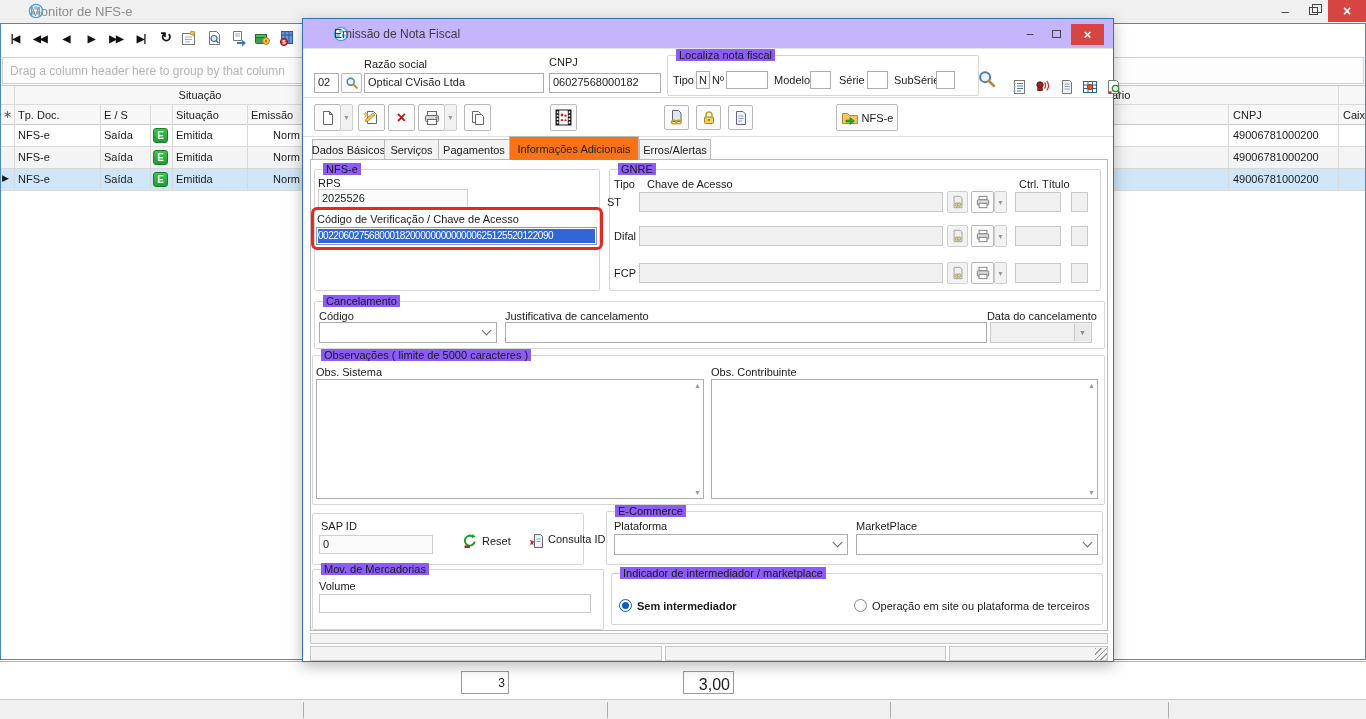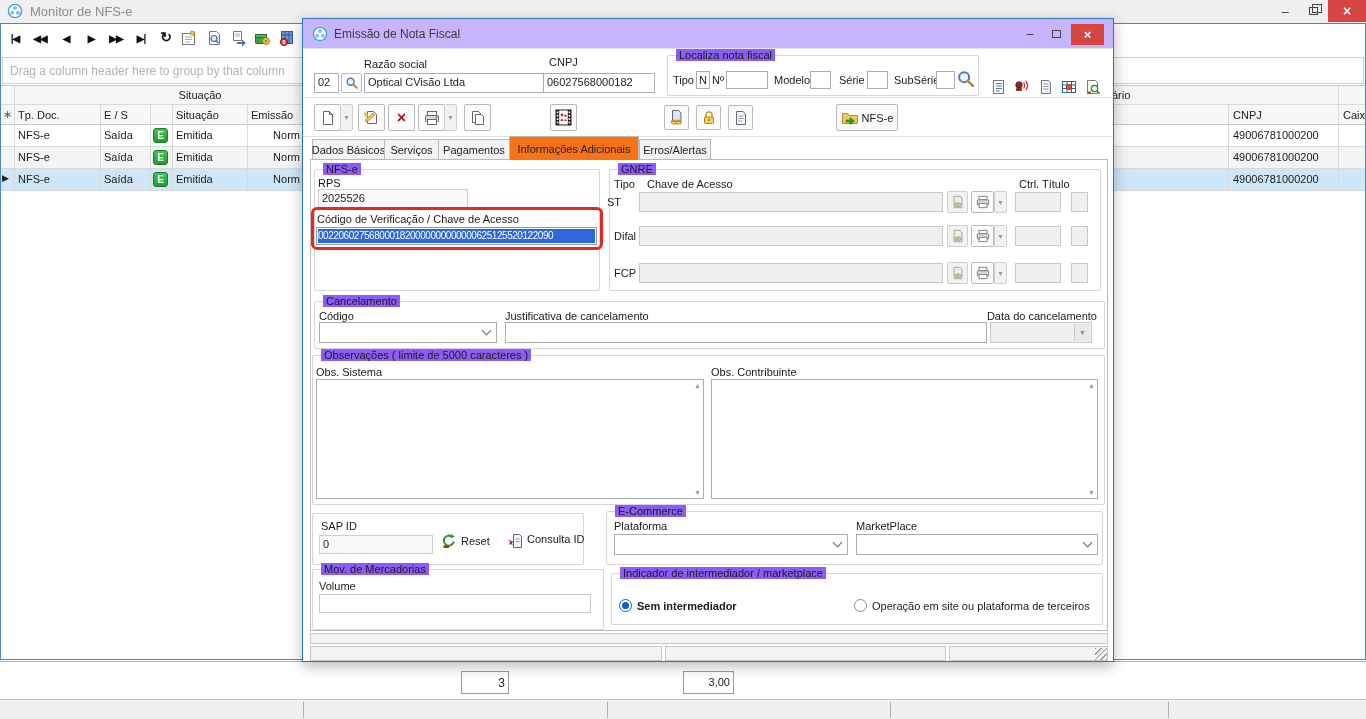--- a/index.html
+++ b/index.html
@@ -1,19 +1,19 @@
 <!DOCTYPE html>
 <html><head>
 <meta charset="utf-8">
 <style>
   html,body{margin:0;padding:0;background:#fff;}
   *{box-sizing:border-box;}
   #screen{position:relative;width:1366px;height:719px;background:#fff;overflow:hidden;
           font-family:"Liberation Sans",sans-serif;font-size:11px;color:#222;}
-  .abs{position:absolute;}
+  .abs{position:absolute;padding-left:21px;}
   .lbl{position:absolute;white-space:nowrap;color:#1a1a1a;}
   .muted{color:#b4b4b4;}
   .field{position:absolute;background:#fff;border:1px solid #abadb3;padding:2px 3px;
          white-space:nowrap;overflow:hidden;}
   .field.dis{background:#f0f0f0;border-color:#c9c9c9;color:#555;}
   .field.flat{background:#fafafa;border-color:#cfcfcf;}
   .btn{position:absolute;background:#fbfbfb;border:1px solid #b9b9b9;border-radius:2px;
        display:flex;align-items:center;justify-content:center;}
   .btn.dis{background:#f2f2f2;border-color:#cfcfcf;}
   .group{position:absolute;border:1px solid #d6d6d6;border-radius:2px;}
@@ -182,21 +182,21 @@
     <div class="vline" style="left:172px;top:20px;height:86px;"></div>
     <div class="vline" style="left:247px;top:20px;height:86px;"></div>
     <div class="vline" style="left:1228px;top:20px;height:86px;"></div>
     <div class="vline" style="left:1338px;top:1px;height:105px;"></div>
   </div>
 
   <div class="abs" style="left:0;top:23px;width:1366px;height:637px;border:1px solid #4e88b8;pointer-events:none;z-index:3;"></div>
 
   <div class="abs" style="left:0;top:661px;width:1366px;height:37px;background:#fff;border-top:1px solid #9db8cc;">
     <div class="field" style="left:461px;top:9px;width:48px;height:23px;border-color:#9a9a9a;text-align:right;font-size:12px;padding-top:4px;">3</div>
-    <div class="field" style="left:683px;top:9px;width:51px;height:23px;border-color:#9a9a9a;text-align:right;font-size:11px;padding-top:4px;">3,00</div>
+    <div class="field" style="left:683px;top:9px;width:51px;height:23px;border-color:#9a9a9a;text-align:right;font-size:16px;padding-top:4px;">3,00</div>
   </div>
 
   <div class="abs" style="left:0;top:699px;width:1366px;height:20px;background:#f0f0f0;border-top:1px solid #c6c6c6;">
     <div class="vline" style="left:303px;top:2px;height:16px;background:#adadad;"></div>
     <div class="vline" style="left:607px;top:2px;height:16px;background:#adadad;"></div>
     <div class="vline" style="left:890px;top:2px;height:16px;background:#adadad;"></div>
     <div class="vline" style="left:1168px;top:2px;height:16px;background:#adadad;"></div>
   </div>
 
   <div class="abs" style="left:302px;top:18px;width:812px;height:644px;background:#fff;border:1px solid #2e75b6;
@@ -224,21 +224,21 @@
     <span class="lbl" style="left:61px;top:39px;">Razão social</span>
     <div class="field" style="left:11px;top:54px;width:25px;height:20px;">02</div>
     <span class="btn" style="left:38px;top:54px;width:21px;height:20px;">
       <svg width="14" height="14" viewBox="0 0 16 16">
           <circle cx="6.5" cy="6.5" r="4" fill="#eaf4fd" stroke="#4a7ab8" stroke-width="1.6"></circle>
           <line x1="9.5" y1="9.5" x2="13.5" y2="13.5" stroke="#b8862f" stroke-width="2.2" stroke-linecap="round"></line>
         </svg>
     </span>
     <div class="field" style="left:61px;top:54px;width:180px;height:20px;">Optical CVisão Ltda</div>
     <span class="lbl" style="left:246px;top:37px;">CNPJ</span>
-    <div class="field" style="left:240px;top:54px;width:112px;height:20px;">06027568000182</div>
+    <div class="field" style="left:246px;top:54px;width:112px;height:20px;">06027568000182</div>
 
     <div class="group" style="left:364px;top:36px;width:312px;height:41px;">
       <span class="cap">Localiza nota fiscal</span>
     </div>
     <span class="lbl" style="left:370px;top:55px;">Tipo</span>
     <div class="field" style="left:393px;top:52px;width:14px;height:18px;padding:2px 2px;">N</div>
     <span class="lbl" style="left:409px;top:55px;">Nº</span>
     <div class="field" style="left:423px;top:52px;width:42px;height:18px;"></div>
     <span class="lbl" style="left:471px;top:55px;">Modelo</span>
     <div class="field" style="left:507px;top:52px;width:21px;height:18px;"></div>

